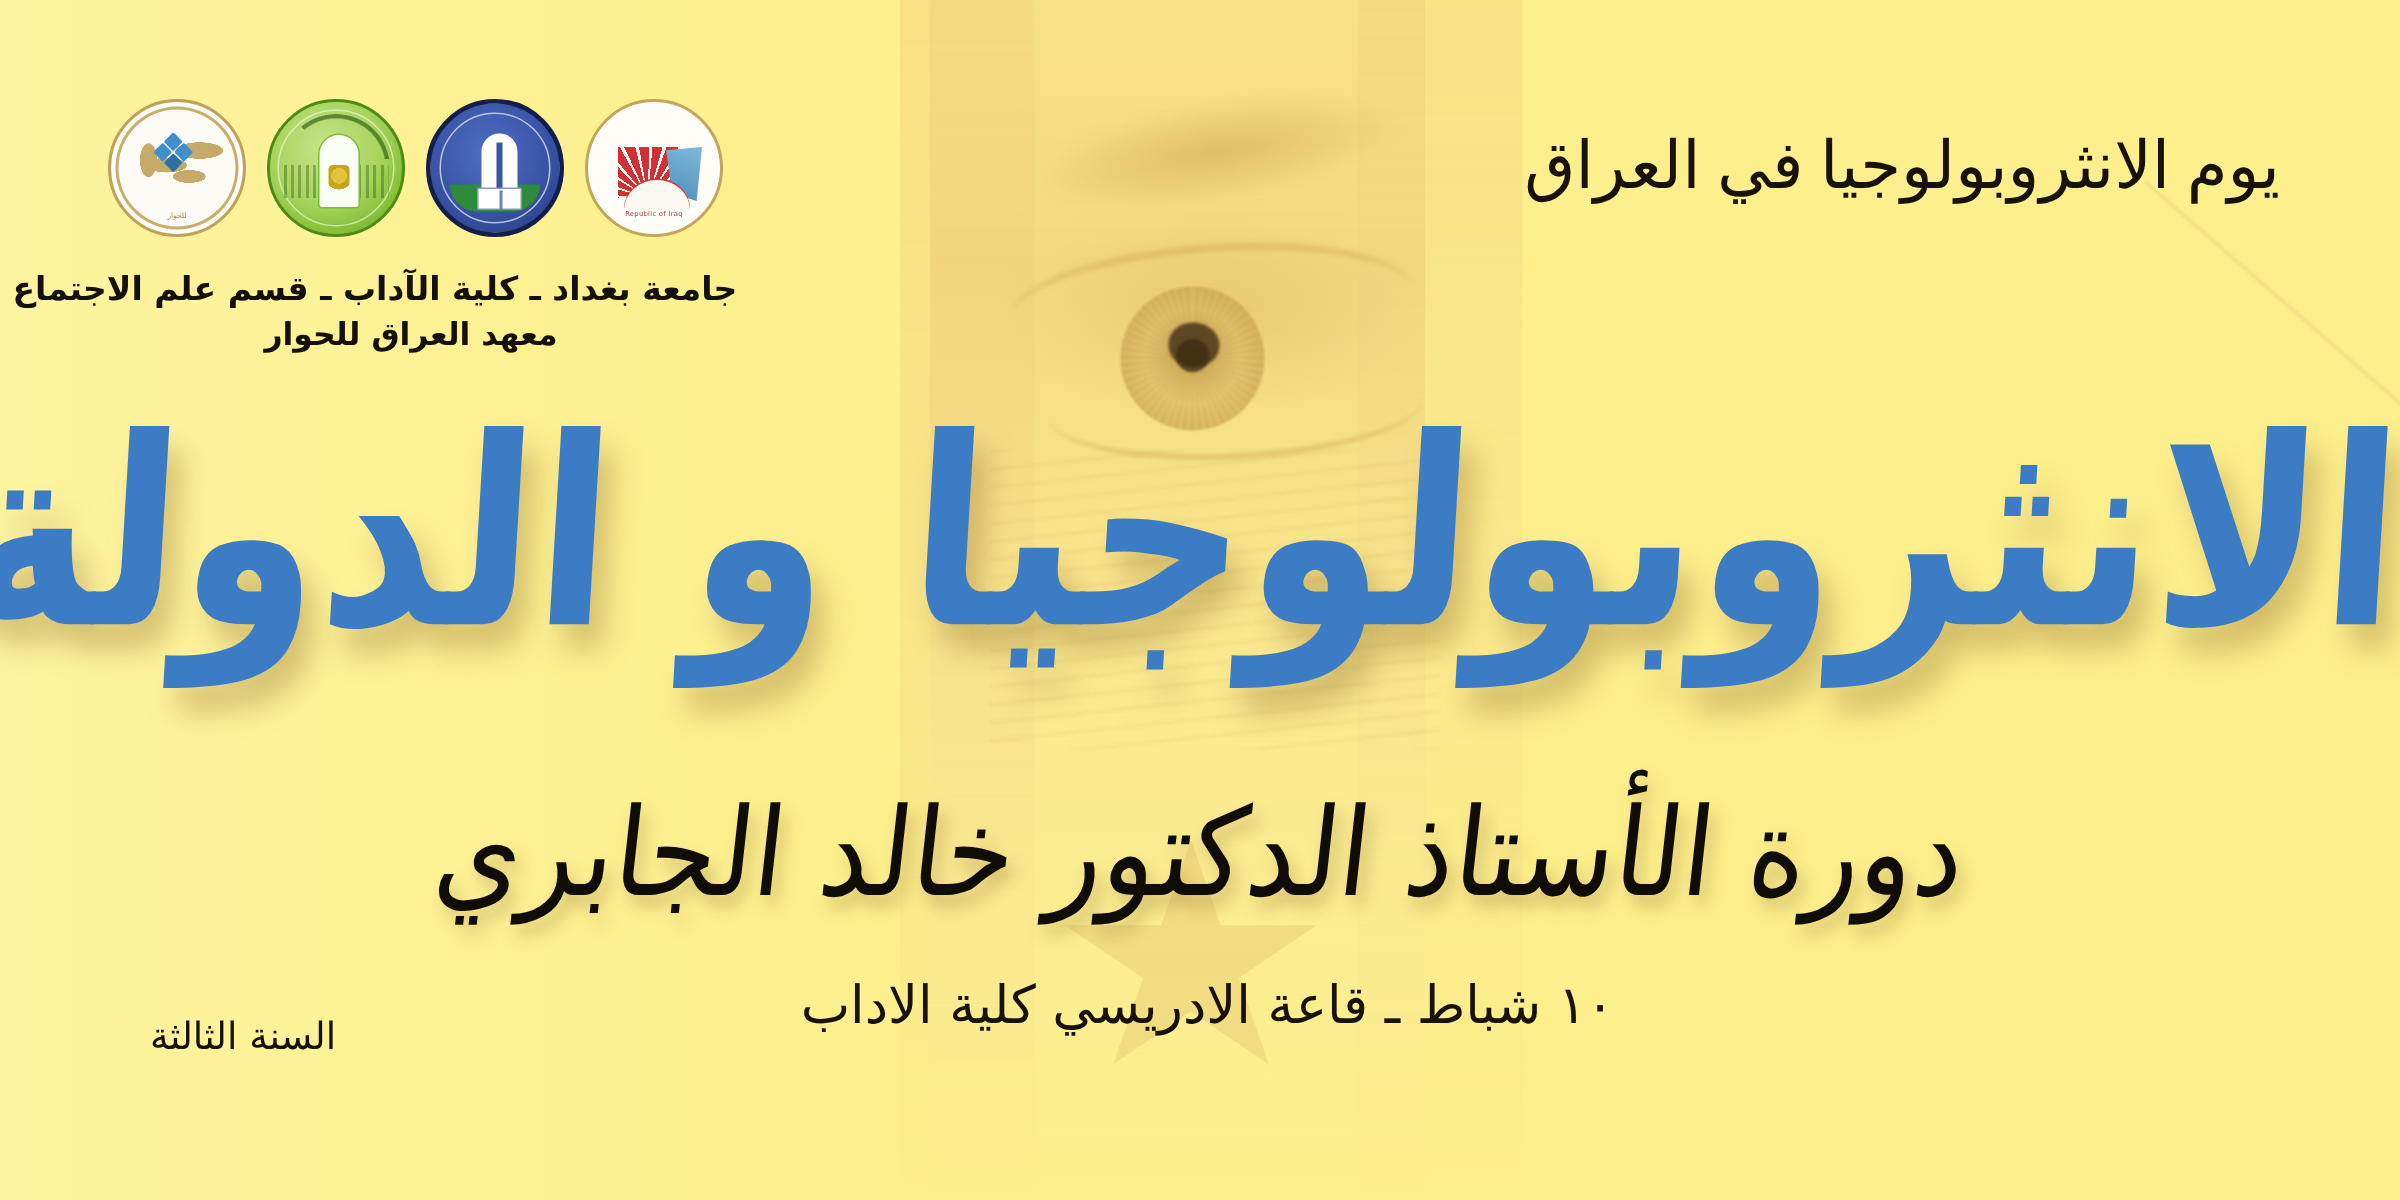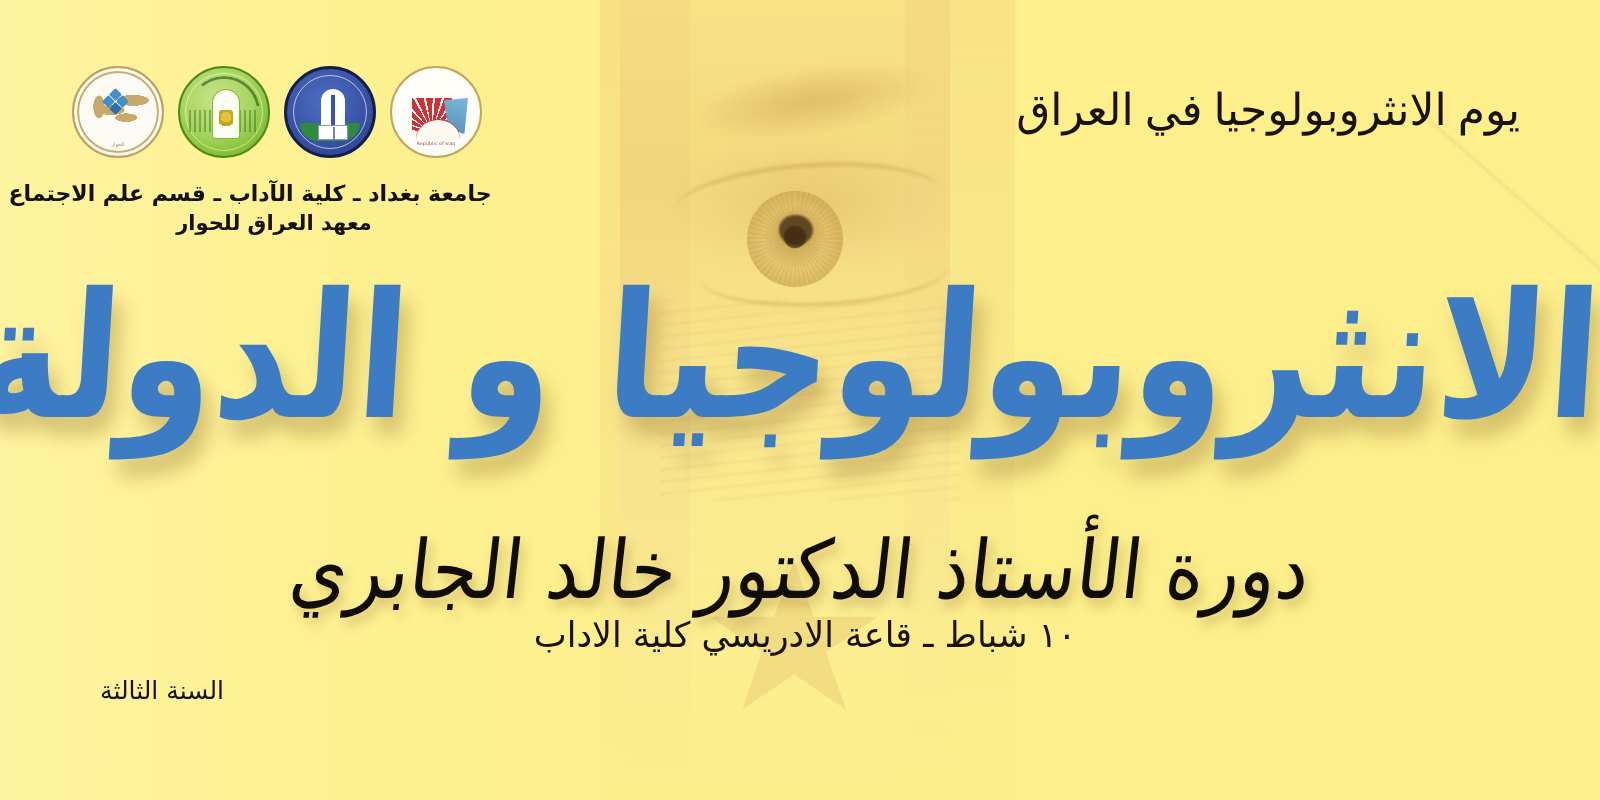--- a/index.html
+++ b/index.html
@@ -403,21 +403,21 @@
     font-size:74px;
     line-height:1;
     letter-spacing:-4px;
     text-shadow:5px 7px 10px rgba(150,118,52,0.38);
     transform:scaleY(1.10) skewX(-7deg);
     white-space:nowrap;
   }
 
   .venue{
     position:absolute;
-    left:0; right:0; top:616px;
+    left:0; right:0; top:652px;
     text-align:center;
     direction:rtl;
     color:#18120B;
     font-size:35px;
     line-height:1.1;
     letter-spacing:-0.5px;
     white-space:nowrap;
     margin-left:10px;
   }
 

